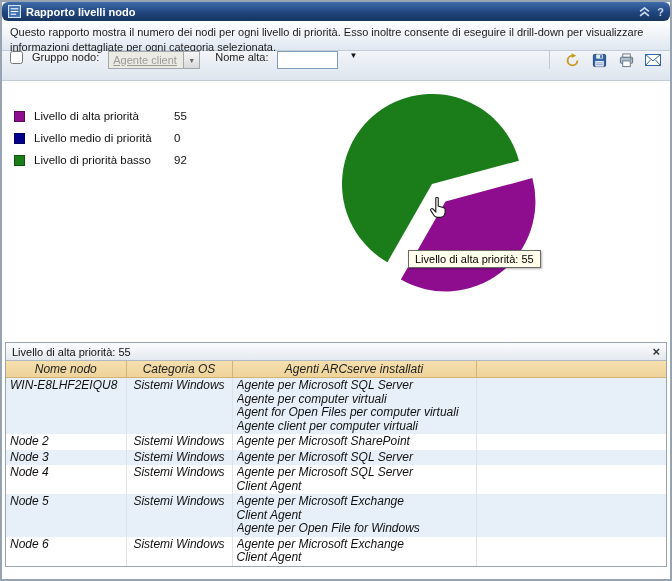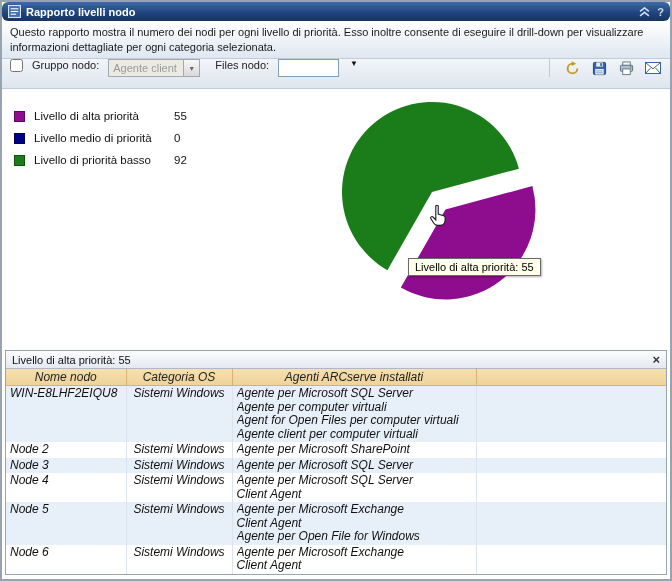--- a/index.html
+++ b/index.html
@@ -7,41 +7,41 @@
   .window{width:672px;height:581px;box-sizing:border-box;border:2px solid #97a3b0;background:#fff;overflow:hidden;}
 
   
   .titlebar{height:19px;display:flex;align-items:center;gap:5px;padding:0 6px;
     background:linear-gradient(180deg,#3e6caa 0%,#20457e 55%,#16345f 100%);
     color:#fff;font-size:11px;font-weight:bold;position:relative;border-radius:6px;}
   .titlebar .tb-right{margin-left:auto;display:flex;align-items:center;gap:7px;}
   .tb-right .glyph{color:#cfdcf0;font-weight:bold;font-size:11px;line-height:10px;}
 
   
-  .description{box-sizing:border-box;height:38px;padding:4px 8px;font-size:11px;color:#1a1a1a;
+  .description{box-sizing:border-box;height:30px;padding:4px 8px;font-size:11px;color:#1a1a1a;
     line-height:15px;background:linear-gradient(180deg,#ffffff,#dfe7f1);border-bottom:1px solid #c2cbd6;}
 
   
   .toolbar{box-sizing:border-box;height:30px;display:flex;align-items:flex-start;gap:9px;padding:0 8px;
     background:linear-gradient(180deg,#f2f5f9,#dde5ee);border-bottom:1px solid #c2cbd6;font-size:11px;color:#222;}
   .toolbar input[type=checkbox]{width:13px;height:13px;margin:0;}
   .fake-select{display:inline-flex;align-items:center;height:18px;box-sizing:border-box;
     border:1px solid #a0a8b0;background:#ebebe4;color:#9a9a9a;min-width:92px;}
-  .fake-select .val{padding:0 4px;flex:1;}
+  .fake-select .val{padding:0 4px;flex:1;text-decoration:underline;}
   .fake-select .arrow-box{width:15px;align-self:stretch;display:flex;align-items:center;justify-content:center;
     border-left:1px solid #a0a8b0;background:linear-gradient(180deg,#f7f7f7,#d9d9d9);color:#6a6a6a;font-size:7px;}
   .node-input{width:55px;height:16px;box-sizing:content-box;border:1px solid #7f9db9;font-size:11px;padding:0 2px;}
   .dd-btn{font-size:8px;color:#111;padding:0 2px;cursor:default;}
   .toolbar .spacer{flex:1;}
   .toolbar .sep{width:1px;height:18px;background:#c0c8d2;margin:0 4px;}
   .tb-icon{width:18px;height:18px;display:inline-flex;align-items:center;justify-content:center;}
 
   
   .chart-area{position:relative;height:256px;background:#fff;}
-  .legend{position:absolute;left:12px;top:16px;font-size:11.5px;color:#111;}
+  .legend{position:absolute;left:12px;top:24px;font-size:11.5px;color:#111;}
   .legend-row{display:flex;align-items:center;height:22px;}
   .swatch{width:11px;height:11px;margin-right:9px;border:1px solid rgba(0,0,0,.35);box-sizing:border-box;}
   .legend-label{width:140px;}
   .legend-value{min-width:20px;}
   #pie-svg{position:absolute;left:0;top:0;}
   .hand-cursor{position:absolute;left:426px;top:116px;width:20px;height:22px;}
   .chart-tooltip{position:absolute;left:406px;top:169px;background:#ffffec;border:1px solid #6a6a6a;
     padding:2px 6px;font-size:11px;white-space:nowrap;box-shadow:1px 1px 2px rgba(0,0,0,.3);color:#000;}
 
   
@@ -90,21 +90,21 @@
 
   <div class="description">Questo rapporto mostra il numero dei nodi per ogni livello di priorità. Esso inoltre consente di eseguire il drill-down per visualizzare informazioni dettagliate per ogni categoria selezionata.</div>
 
   <div class="toolbar">
     <input type="checkbox" style="">
     <span>Gruppo nodo:</span>
     <span class="fake-select">
       <span class="val">Agente client</span>
       <span class="arrow-box">▼</span>
     </span>
-    <span style="margin-left:6px;">Files nodo:</span>
+    <span style="margin-left:6px;">Nome alta:</span>
     <input type="text" class="node-input" value="" style="">
     <span class="dd-btn">▼</span>
     <span class="spacer"></span>
     <span class="sep"></span>
     <span class="tb-icon">
       <svg viewBox="0 0 16 16" width="15" height="15">
         <path d="M13.2 8 A5.2 5.2 0 1 1 8 2.8" fill="none" stroke="#c9971f" stroke-width="2"></path>
         <path d="M7.2 0.2 L12 2.8 L7.2 5.4 Z" fill="#c9971f"></path>
       </svg>
     </span>

